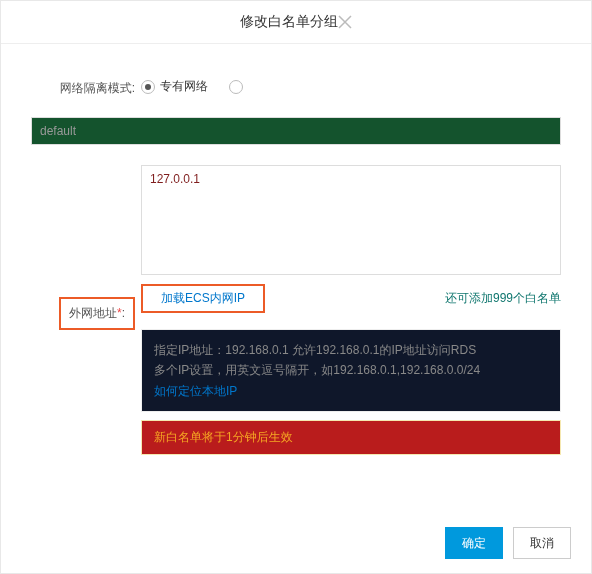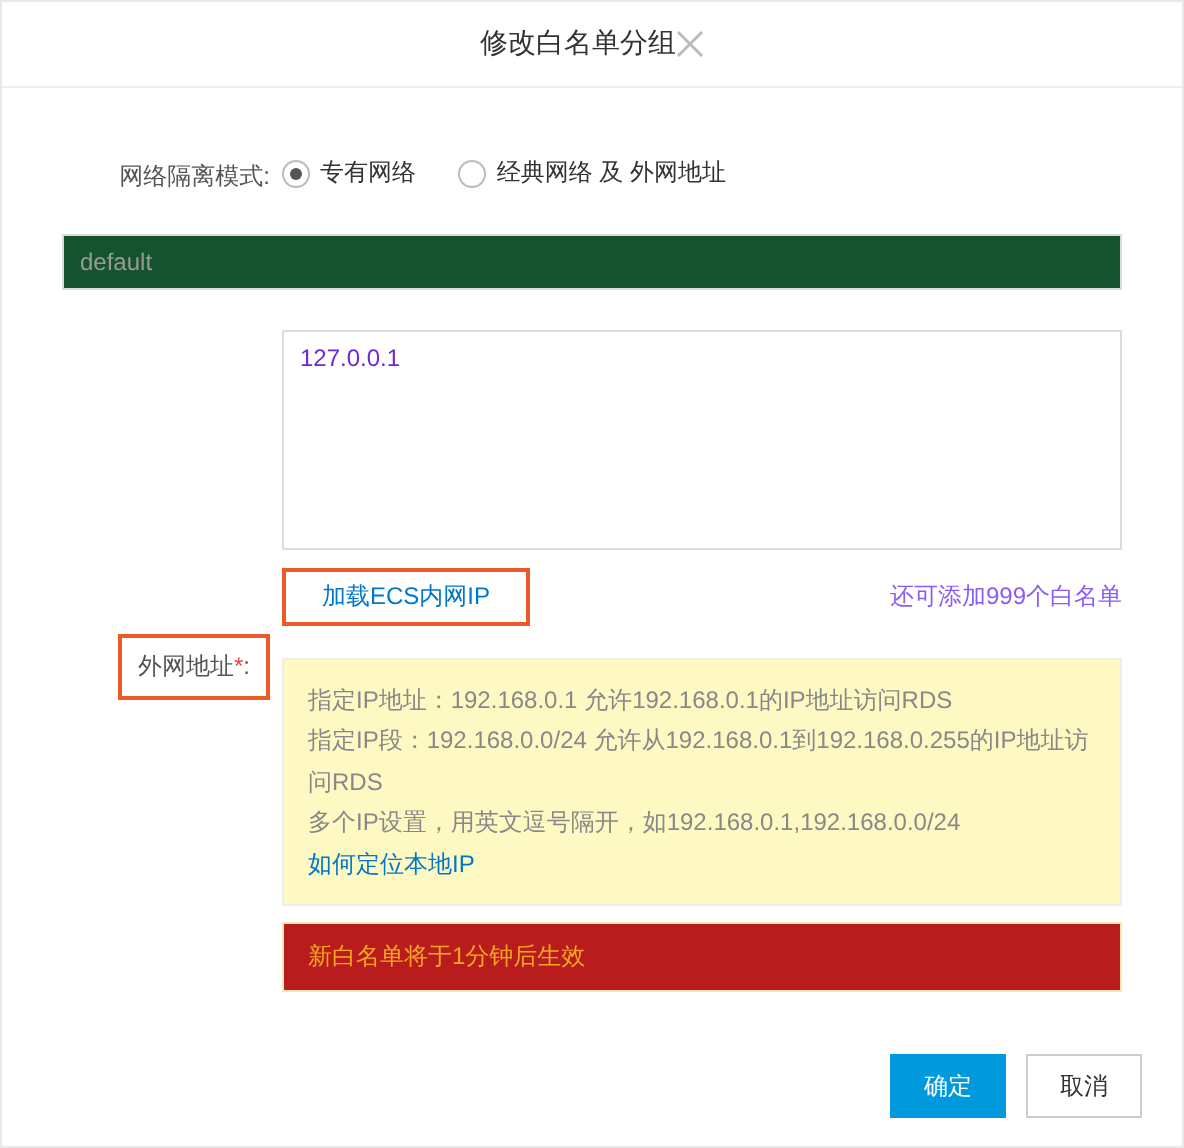--- a/index.html
+++ b/index.html
@@ -81,42 +81,42 @@
     width: 6px; height: 6px;
     background: #555;
     border-radius: 50%;
   }
   input.text-input, textarea.text-area {
     width: 100%;
     border: 1px solid #ddd;
     padding: 6px 8px;
     font-family: inherit;
     font-size: 12px;
-    color: #6d28d9;
+    color: #7f1d1d;
   }
   input.text-input[disabled] { background: #14532d; color: #999; }
   textarea.text-area {
     height: 110px;
     resize: none;
   }
   .under-row {
     display: flex;
     justify-content: space-between;
     align-items: center;
     margin-top: 6px;
   }
   .link {
     color: #0077cc;
     cursor: pointer;
     padding: 4px 18px;
     display: inline-block;
   }
-  .hint-text { color: #8b5cf6; }
+  .hint-text { color: #0f766e; }
   .info-box {
-    background: #fef9c3;
+    background: #0f172a;
     border: 1px solid #eee;
     padding: 10px 12px;
     color: #888;
     line-height: 1.7;
     margin-top: 16px;
   }
   .info-box .link2 { color: #0077cc; cursor: pointer; }
   .notice-box {
     background: #b91c1c;
     border: 1px solid #f5e8b0;
@@ -167,21 +167,20 @@
       <div class="label-col">
         <span>网络隔离模式:</span>
       </div>
       <div class="field-col radio-group">
         <span class="radio-item">
           <span class="radio-circle checked"></span>
           <span>专有网络</span>
         </span>
         <span class="radio-item">
           <span class="radio-circle"></span>
-          <span>经典网络 及 外网地址</span>
         </span>
       </div>
     </div>
 
     <div class="form-row">
       <div class="field-col">
         <input class="text-input" disabled="" value="default" style="">
       </div>
     </div>
 
@@ -194,21 +193,20 @@
       <div class="field-col">
         <textarea class="text-area" style="">127.0.0.1</textarea>
 
         <div class="under-row">
           <span class="link highlight-box">加载ECS内网IP</span>
           <span class="hint-text">还可添加999个白名单</span>
         </div>
 
         <div class="info-box">
           <div>指定IP地址：192.168.0.1 允许192.168.0.1的IP地址访问RDS</div>
-          <div>指定IP段：192.168.0.0/24 允许从192.168.0.1到192.168.0.255的IP地址访问RDS</div>
           <div>多个IP设置，用英文逗号隔开，如192.168.0.1,192.168.0.0/24</div>
           <div class="link2">如何定位本地IP</div>
         </div>
 
         <div class="notice-box">新白名单将于1分钟后生效</div>
       </div>
     </div>
 
   </div>
 

